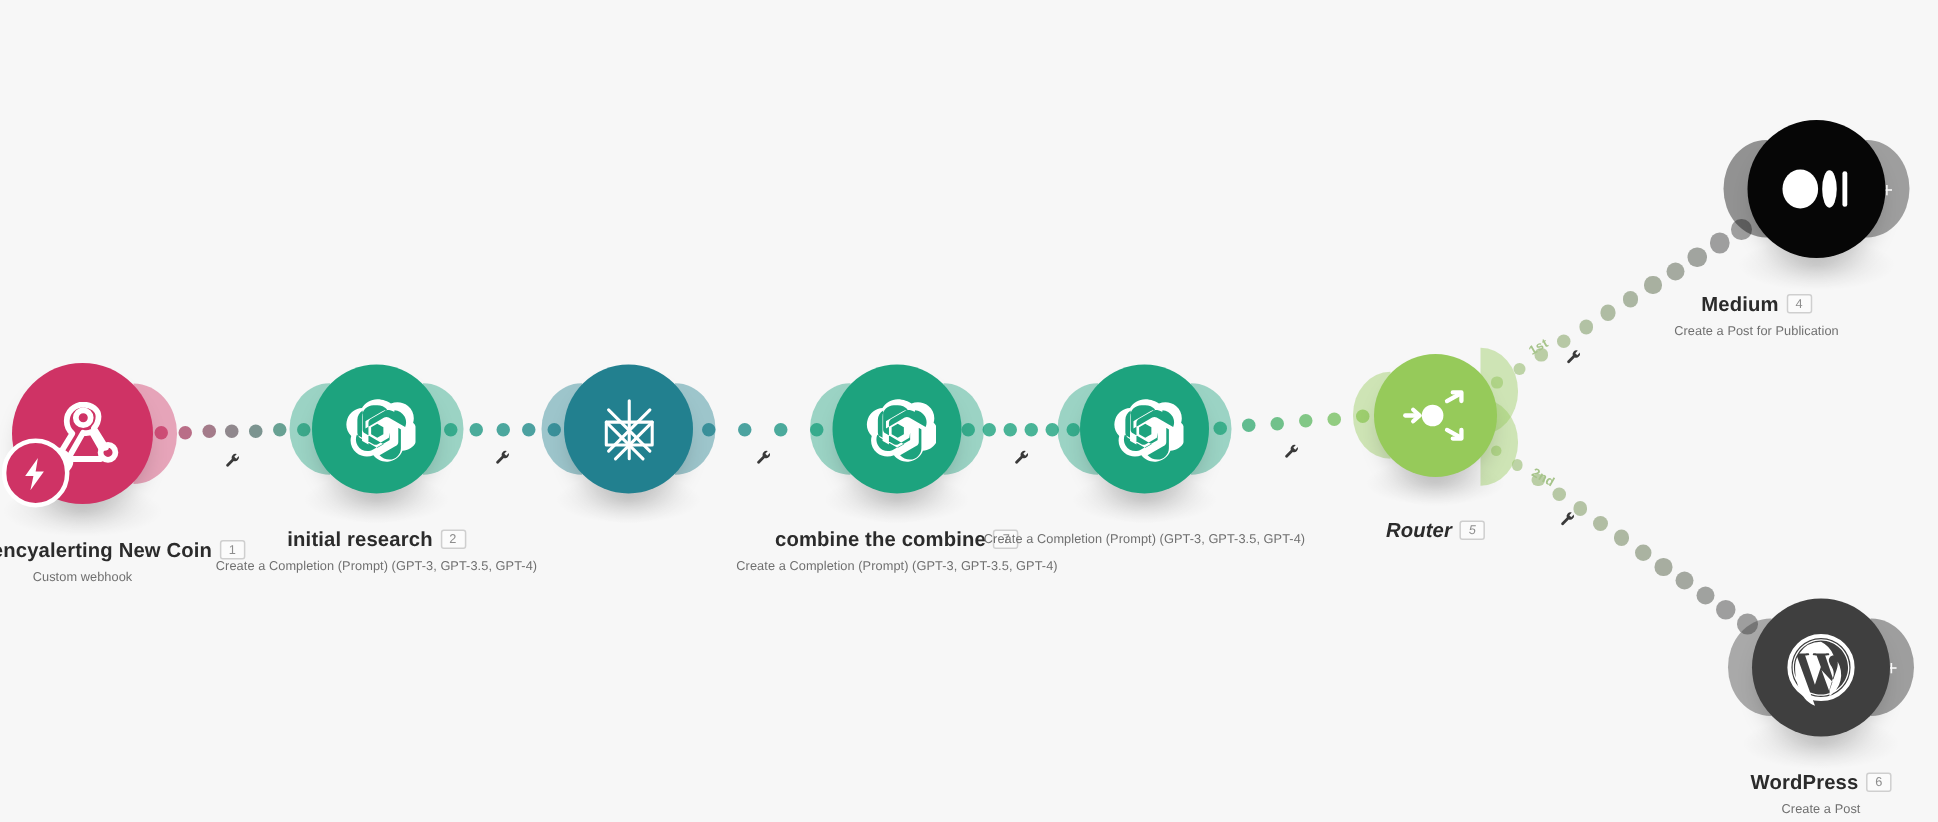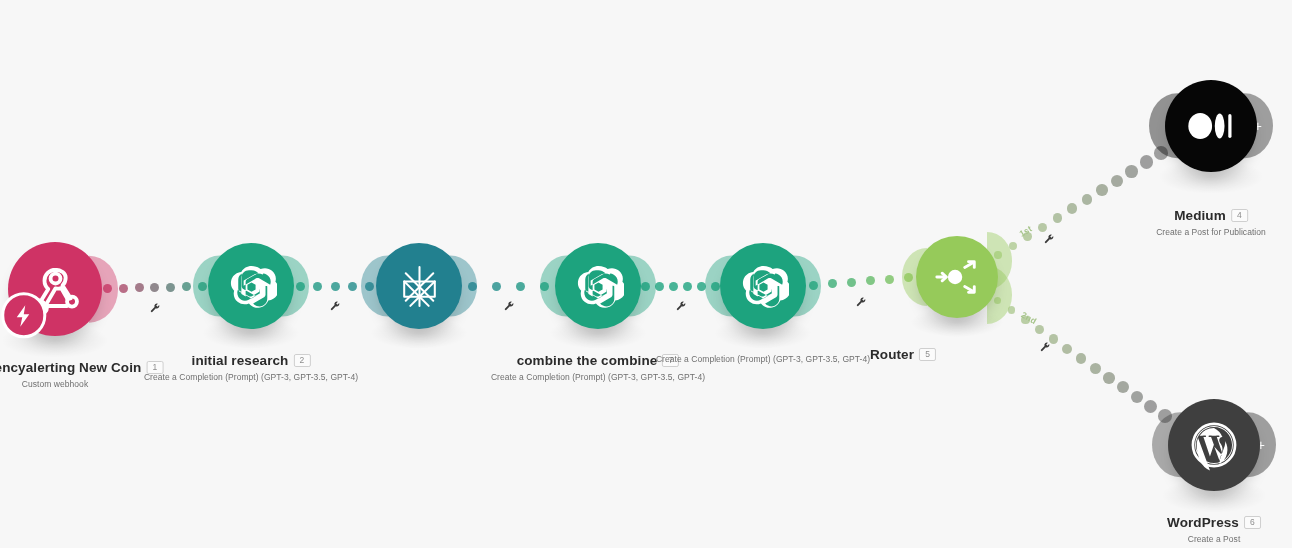--- a/index.html
+++ b/index.html
@@ -276,41 +276,41 @@
           <circle cx="46" cy="50" r="15" fill="#fff"></circle>
           <path d="M8 50h17" fill="none" stroke="#fff" stroke-width="6" stroke-linecap="round"></path>
           <path d="M19 42l9 8-9 8" fill="none" stroke="#fff" stroke-width="6" stroke-linecap="round" stroke-linejoin="round"></path>
           <path d="M66 30l18-10" fill="none" stroke="#fff" stroke-width="6" stroke-linecap="round"></path>
           <path d="M74 18h12v12" fill="none" stroke="#fff" stroke-width="6" stroke-linecap="round" stroke-linejoin="round"></path>
           <path d="M66 70l18 10" fill="none" stroke="#fff" stroke-width="6" stroke-linecap="round"></path>
           <path d="M74 82h12V70" fill="none" stroke="#fff" stroke-width="6" stroke-linecap="round" stroke-linejoin="round"></path>
         </svg>
       </div>
     </div>
-    <div class="label" style="left: 903px; top: 345px;">
+    <div class="label" style="left: 957px; top: 345px; font-style: italic;">
       <div class="label-row"><span class="title">Router</span><span class="badge">5</span></div>
     </div>
     <div class="shadow-ellipse" style="width: 105.8px; height: 34.5px; left: 1158.1px; top: 159.12px;"></div>
     <div class="port" style="width: 28.52px; height: 65.32px; top: 126px; left: 1149.36px; opacity: 0.42;">
       <div class="moon" style="background: rgb(6, 6, 6); width: 100%; height: 100%; border-radius: 28.52px 0px 0px 28.52px / 32.66px 0px 0px 32.66px;"></div>
     </div>
     <div class="port" style="width: 28.52px; height: 65.32px; top: 126px; left: 1244.12px; opacity: 0.85;">
       <div class="moon" style="background: rgb(142, 142, 142); width: 100%; height: 100%; border-radius: 0px 28.52px 28.52px 0px / 0px 32.66px 32.66px 0px;"></div>
     </div>
     <div class="port-plus" style="left: 1253.82px; top: 126px;">+</div>
     <div class="node" style="left: 1211px; top: 126px;">
       <div class="bubble" style="width: 92px; height: 92px; background: rgb(6, 6, 6);">
         <svg width="54" height="54" viewBox="0 0 100 100">
           <ellipse cx="30" cy="50" rx="22" ry="24" fill="#fff"></ellipse>
           <ellipse cx="66" cy="50" rx="9" ry="23" fill="#fff"></ellipse>
           <rect x="82" y="28" width="6" height="44" rx="3" fill="#fff"></rect>
         </svg>
       </div>
     </div>
-    <div class="label" style="left: 1211px; top: 194px; margin-top: 12px;">
+    <div class="label" style="left: 1171px; top: 194px;">
       <div class="label-row"><span class="title">Medium</span><span class="badge">4</span></div>
       <div class="sub">Create a Post for Publication</div>
     </div>
     <div class="shadow-ellipse" style="width: 105.8px; height: 34.5px; left: 1161.1px; top: 478.12px;"></div>
     <div class="port" style="width: 28.52px; height: 65.32px; top: 445px; left: 1152.36px; opacity: 0.42;">
       <div class="moon" style="background: rgb(63, 63, 63); width: 100%; height: 100%; border-radius: 28.52px 0px 0px 28.52px / 32.66px 0px 0px 32.66px;"></div>
     </div>
     <div class="port" style="width: 28.52px; height: 65.32px; top: 445px; left: 1247.12px; opacity: 0.85;">
       <div class="moon" style="background: rgb(142, 142, 142); width: 100%; height: 100%; border-radius: 0px 28.52px 28.52px 0px / 0px 32.66px 32.66px 0px;"></div>
     </div>

